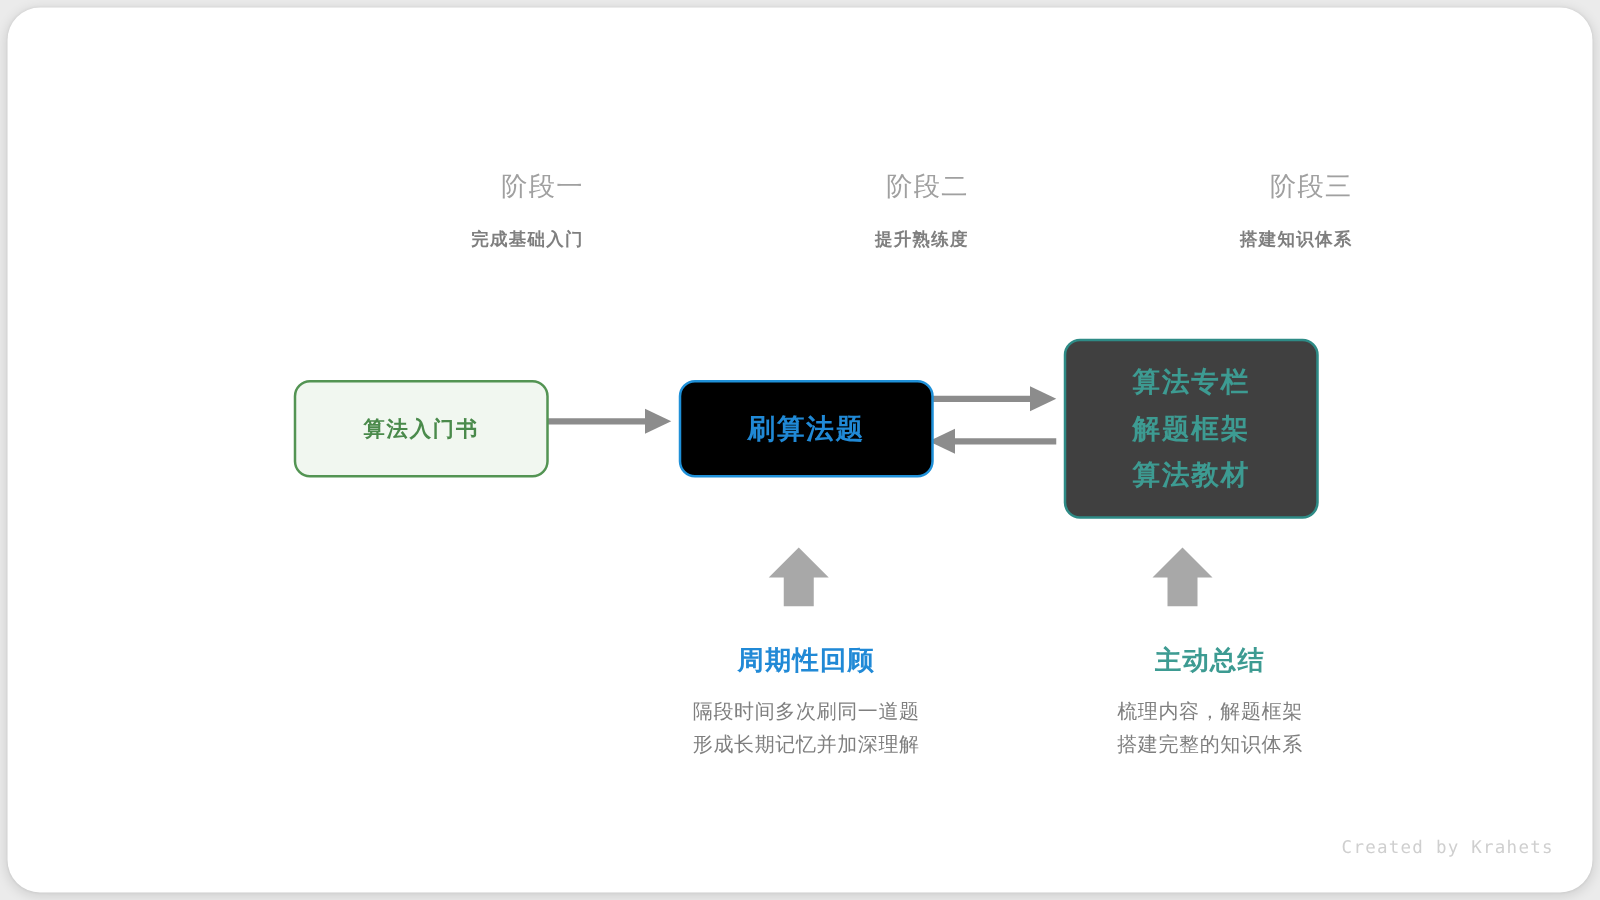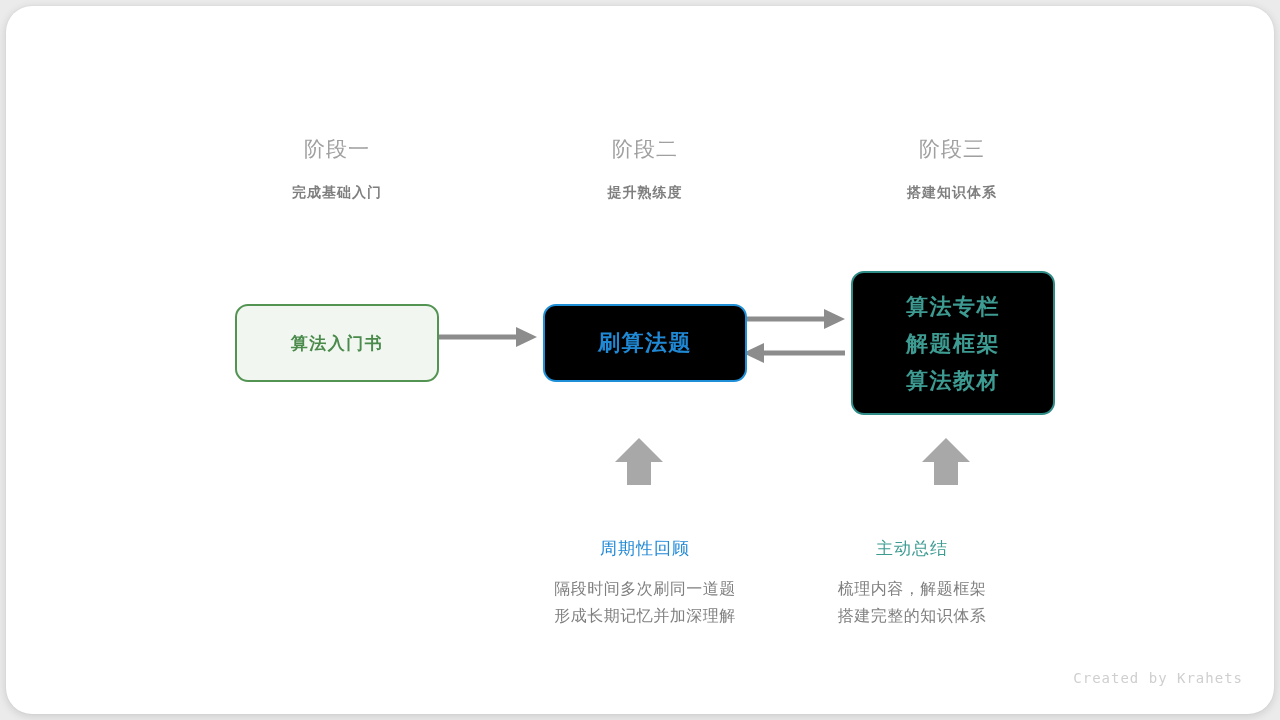--- a/index.html
+++ b/index.html
@@ -25,21 +25,21 @@
     background: #ffffff;
     border-radius: 26px;
     box-shadow: 0 2px 10px rgba(0,0,0,0.14), 0 0 2px rgba(0,0,0,0.06);
     overflow: hidden;
   }
 
   
   .stage-head {
     position: absolute;
     width: 260px;
-    text-align: center;
+    text-align: right;
   }
   .stage-head .stage-no {
     display: block;
     font-size: 21px;
     color: #a0a0a0;
     line-height: 30px;
     letter-spacing: 1px;
     font-weight: 400;
   }
   .stage-head .stage-title {
@@ -79,21 +79,21 @@
     left: 537px;  top: 298px;
     width: 204px; height: 78px;
     background: #000000;
     border: 2.5px solid #1f90d8;
     color: #2089d6;
     font-size: 22px;
   }
   #box-resources {
     left: 845px;  top: 265px;
     width: 204px; height: 144px;
-    background: #000000;
+    background: #404040;
     border: 2.5px solid #2e8b86;
     color: #3d9b92;
     font-size: 22px;
   }
   #box-resources .res-line { line-height: 37px; }
 
   
   #arrows {
     position: absolute;
     left: 0; top: 0;
@@ -102,37 +102,36 @@
   }
 
   
   .annotation {
     position: absolute;
     width: 300px;
     text-align: center;
   }
   .annotation .ann-title {
     display: block;
-    font-size: 17px;
-    font-weight: normal;
+    font-size: 21px;
+    font-weight: bold;
     letter-spacing: 1px;
     line-height: 30px;
-    margin-top: 20px;
   }
   .annotation .ann-desc {
     display: block;
     font-size: 16px;
     color: #7f7f7f;
     line-height: 27px;
     letter-spacing: 0.5px;
     margin-top: 12px;
   }
   #ann-review { left: 489px; top: 507px; }
   #ann-review .ann-title { color: #2089d6; }
-  #ann-summary { left: 756px; top: 507px; }
+  #ann-summary { left: 812px; top: 507px; }
   #ann-summary .ann-title { color: #3d9b92; }
 
   
   #credit {
     position: absolute;
     right: 31px;
     bottom: 28px;
     font-family: "DejaVu Sans Mono", "Liberation Mono", monospace;
     font-size: 14px;
     color: #cfcfcf;

